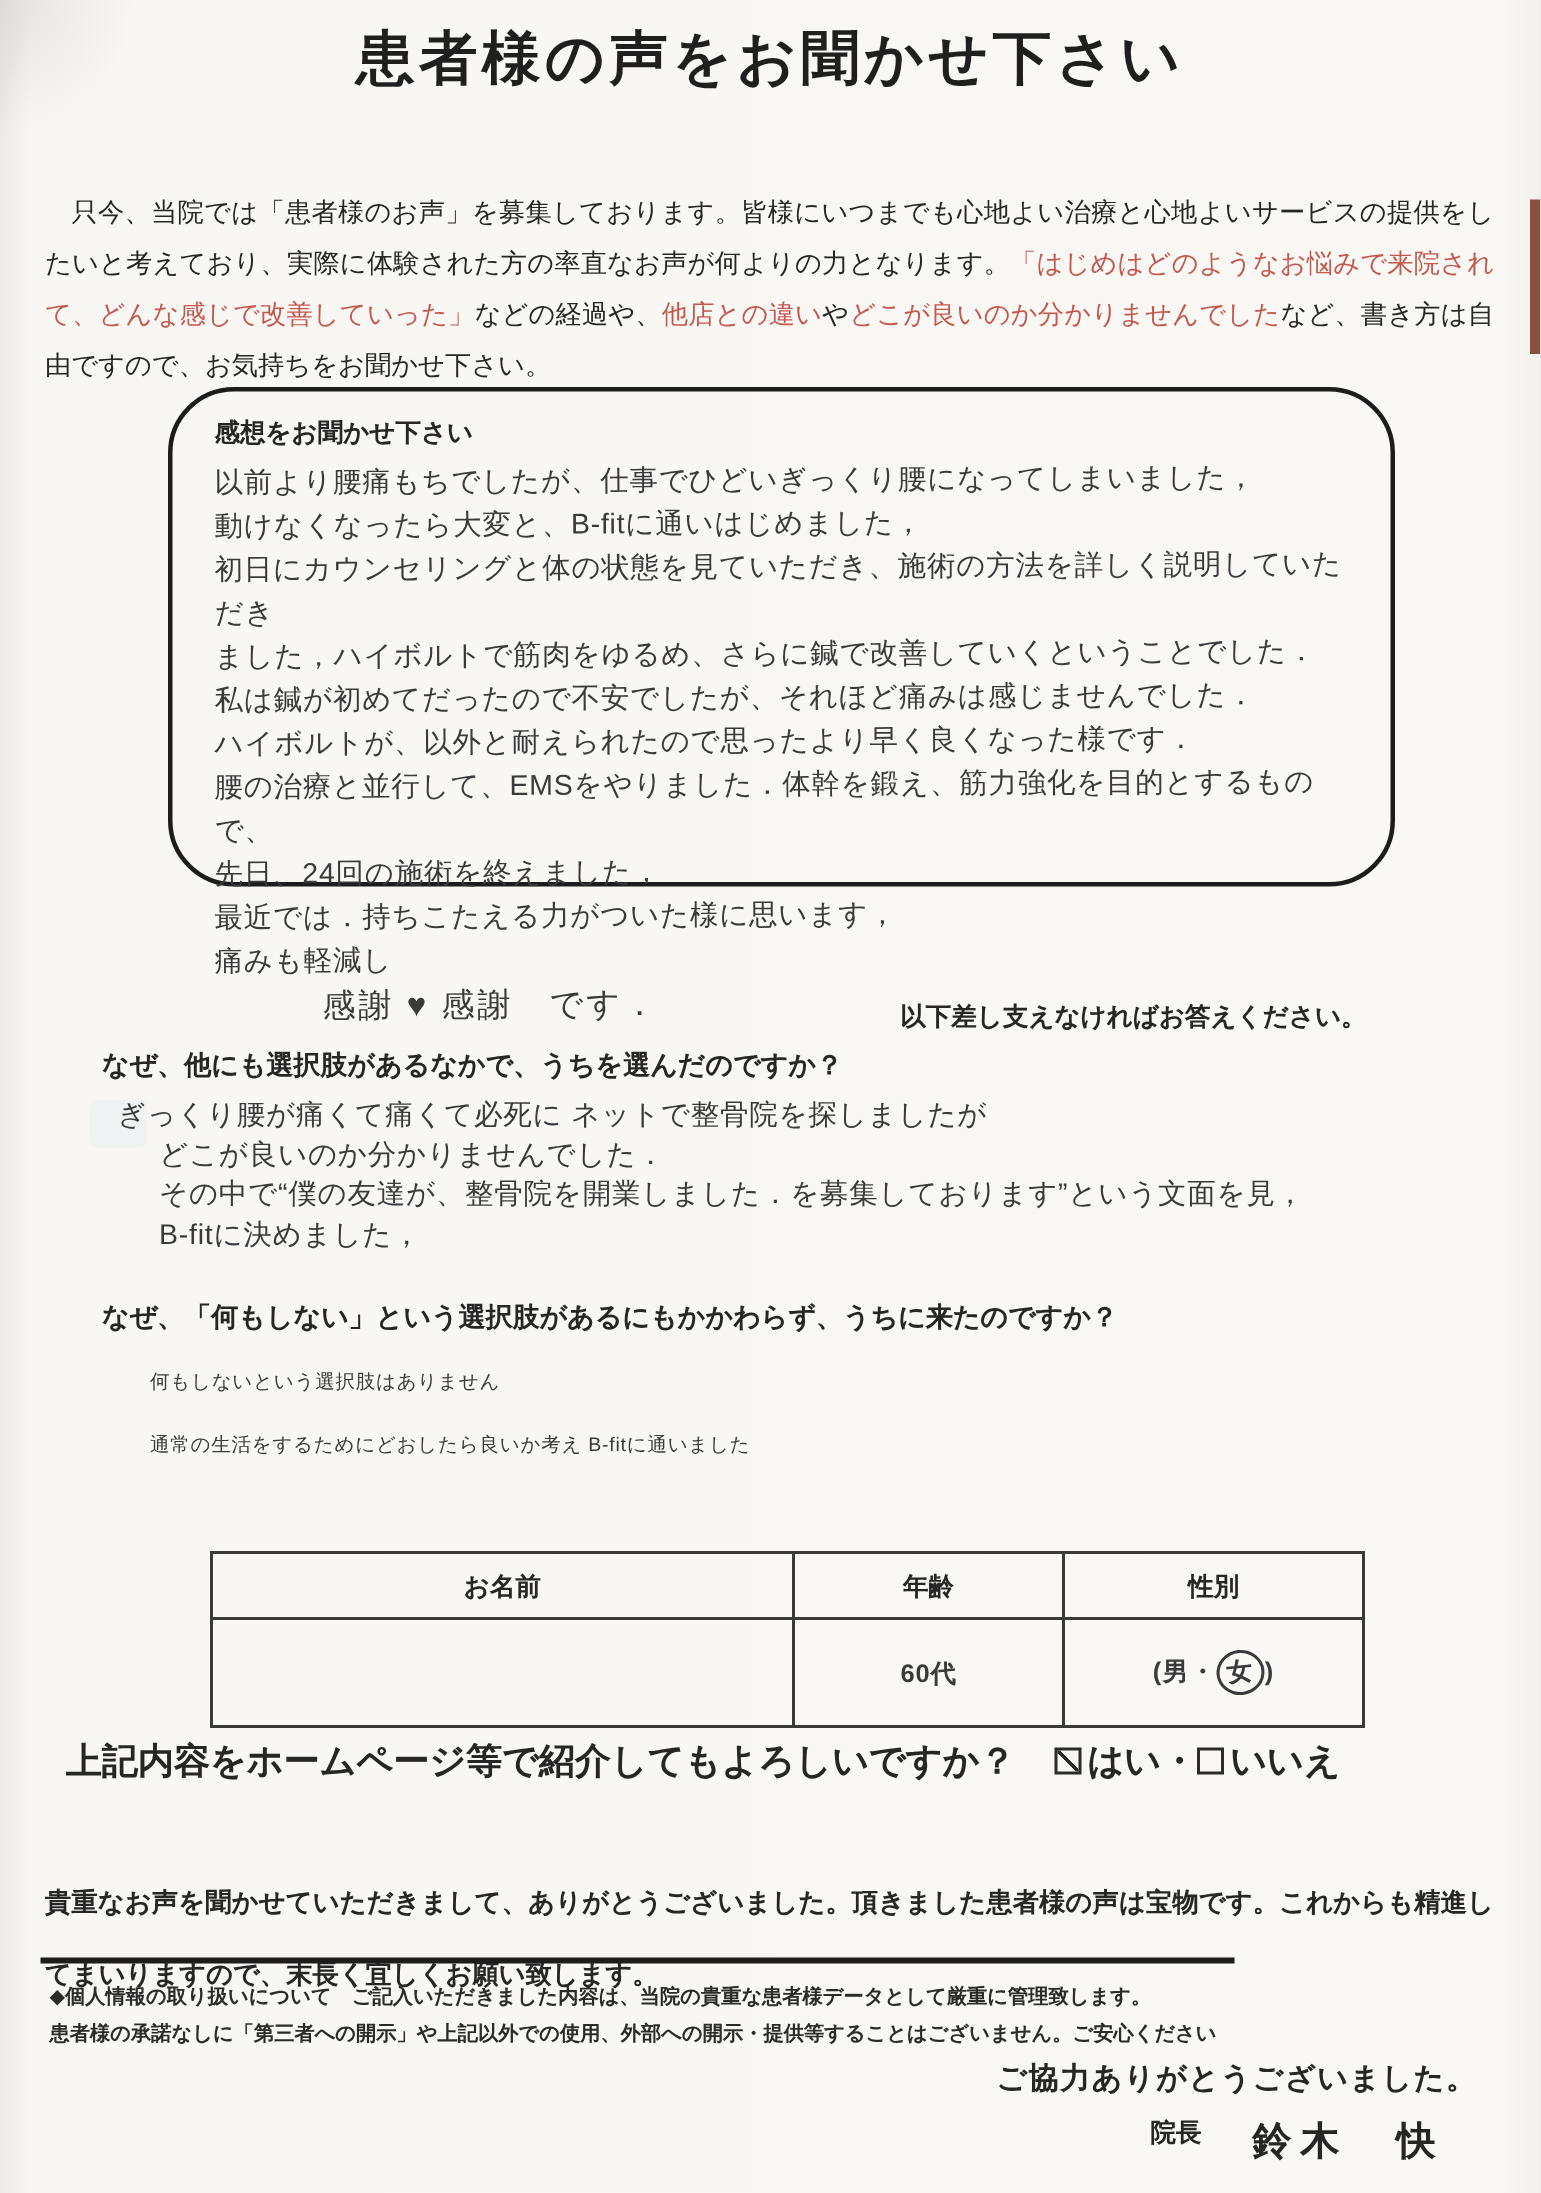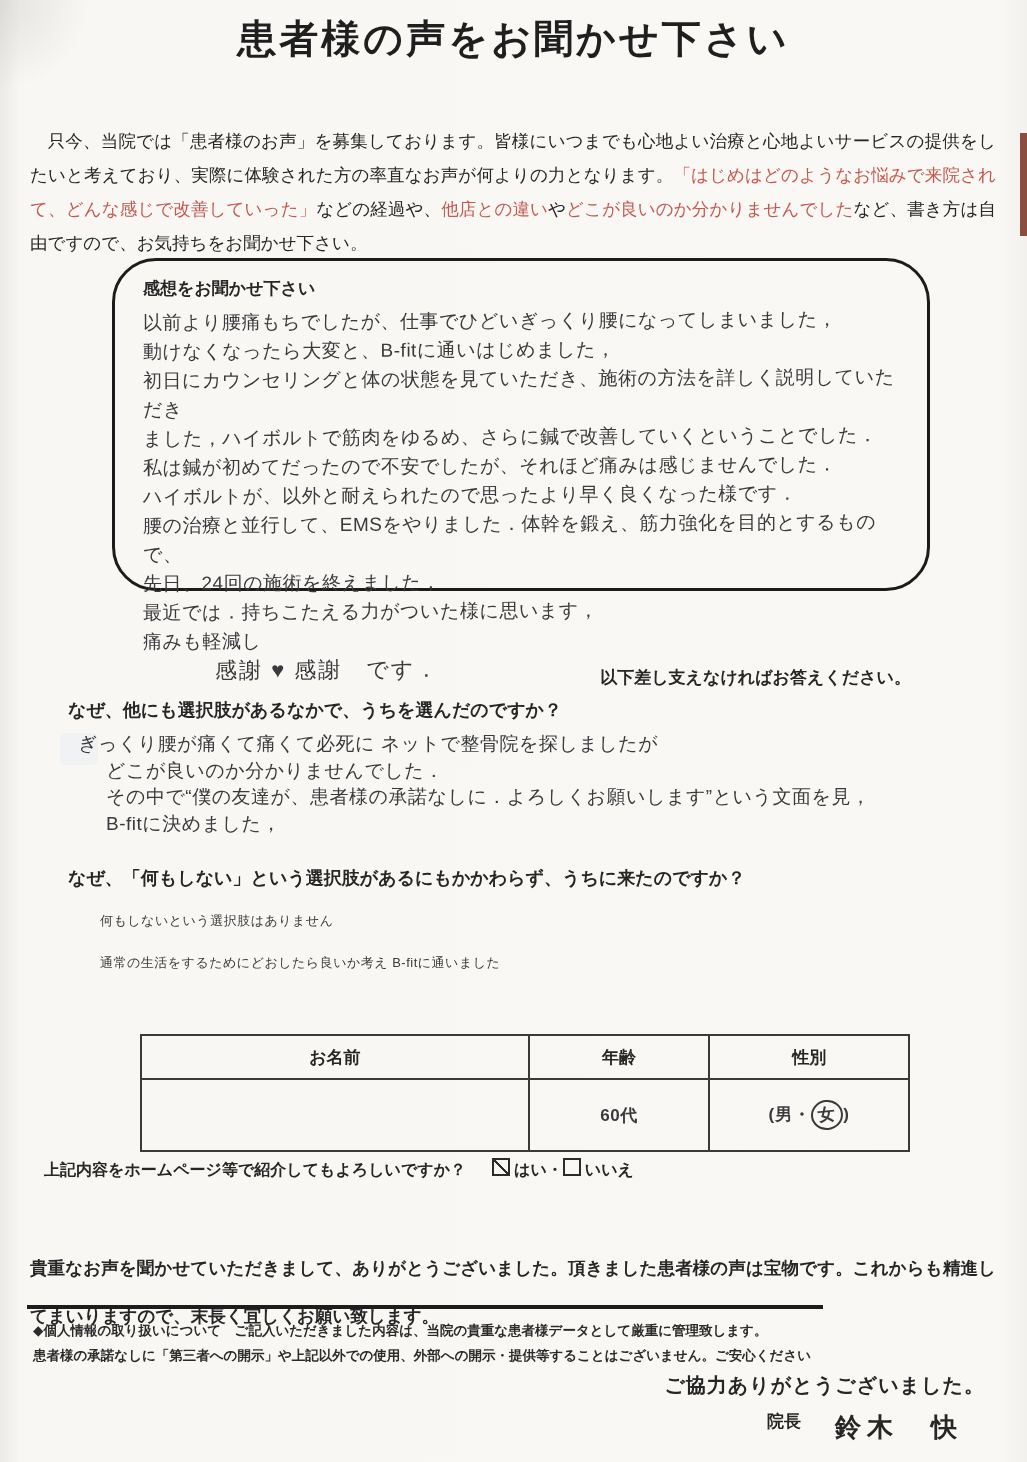--- a/index.html
+++ b/index.html
@@ -59,21 +59,21 @@
   }
   table.info th{height:40px;}
   table.info td{height:68px;border-radius:10px;}
   col.c-name{width:50.5%;} col.c-age{width:23.5%;} col.c-gender{width:26%;}
   .age-val{font-size:23px;}
   .gender-val{font-size:21px;letter-spacing:1px;}
   .circle-mark{
     display:inline-block;border:2px solid #3a3a3c;border-radius:50%;
     padding:1px 5px 2px 5px;transform:rotate(-6deg);
   }
-  .consent{position:absolute;top:1158px;left:44px;font-size:16px;font-weight:600;}
+  .consent{position:absolute;top:1158px;left:44px;font-size:24px;font-weight:600;}
   .consent .opts{margin-left:26px;}
   .cbox{
     display:inline-block;width:14px;height:14px;border:2px solid #2b2b2b;
     vertical-align:-1px;margin-right:4px;
   }
   .cbox.checked{
     background:linear-gradient(45deg,transparent 43%,#2b2b2b 43%,#2b2b2b 57%,transparent 57%);
   }
   .closing{
     position:absolute;top:1226px;left:30px;width:966px;
@@ -128,21 +128,21 @@
         <div class="hw ind2">感謝 ♥ 感謝　です．</div>
       </div>
   </div>
 
   <div class="note-right">以下差し支えなければお答えください。</div>
 
   <div class="q-label" id="q1-label">なぜ、他にも選択肢があるなかで、うちを選んだのですか？</div>
   <div class="answers" id="q1-answers">
       <div class="hw">ぎっくり腰が痛くて痛くて必死に ネットで整骨院を探しましたが</div>
       <div class="hw ind1">どこが良いのか分かりませんでした．</div>
-      <div class="hw ind1">その中で“僕の友達が、患者様の承諾なしに．よろしくお願いします”という文面を見，</div>
+      <div class="hw ind1">その中で“僕の友達が、整骨院を開業しました．を募集しております”という文面を見，</div>
       <div class="hw ind1">B-fitに決めました，</div>
     </div>
 
   <div class="q-label" id="q2-label">なぜ、「何もしない」という選択肢があるにもかかわらず、うちに来たのですか？</div>
   <div class="answers" id="q2-answers">
       <div class="hw">何もしないという選択肢はありません</div>
       <div class="hw">通常の生活をするためにどおしたら良いか考え B-fitに通いました</div>
     </div>
 
   <table class="info">

